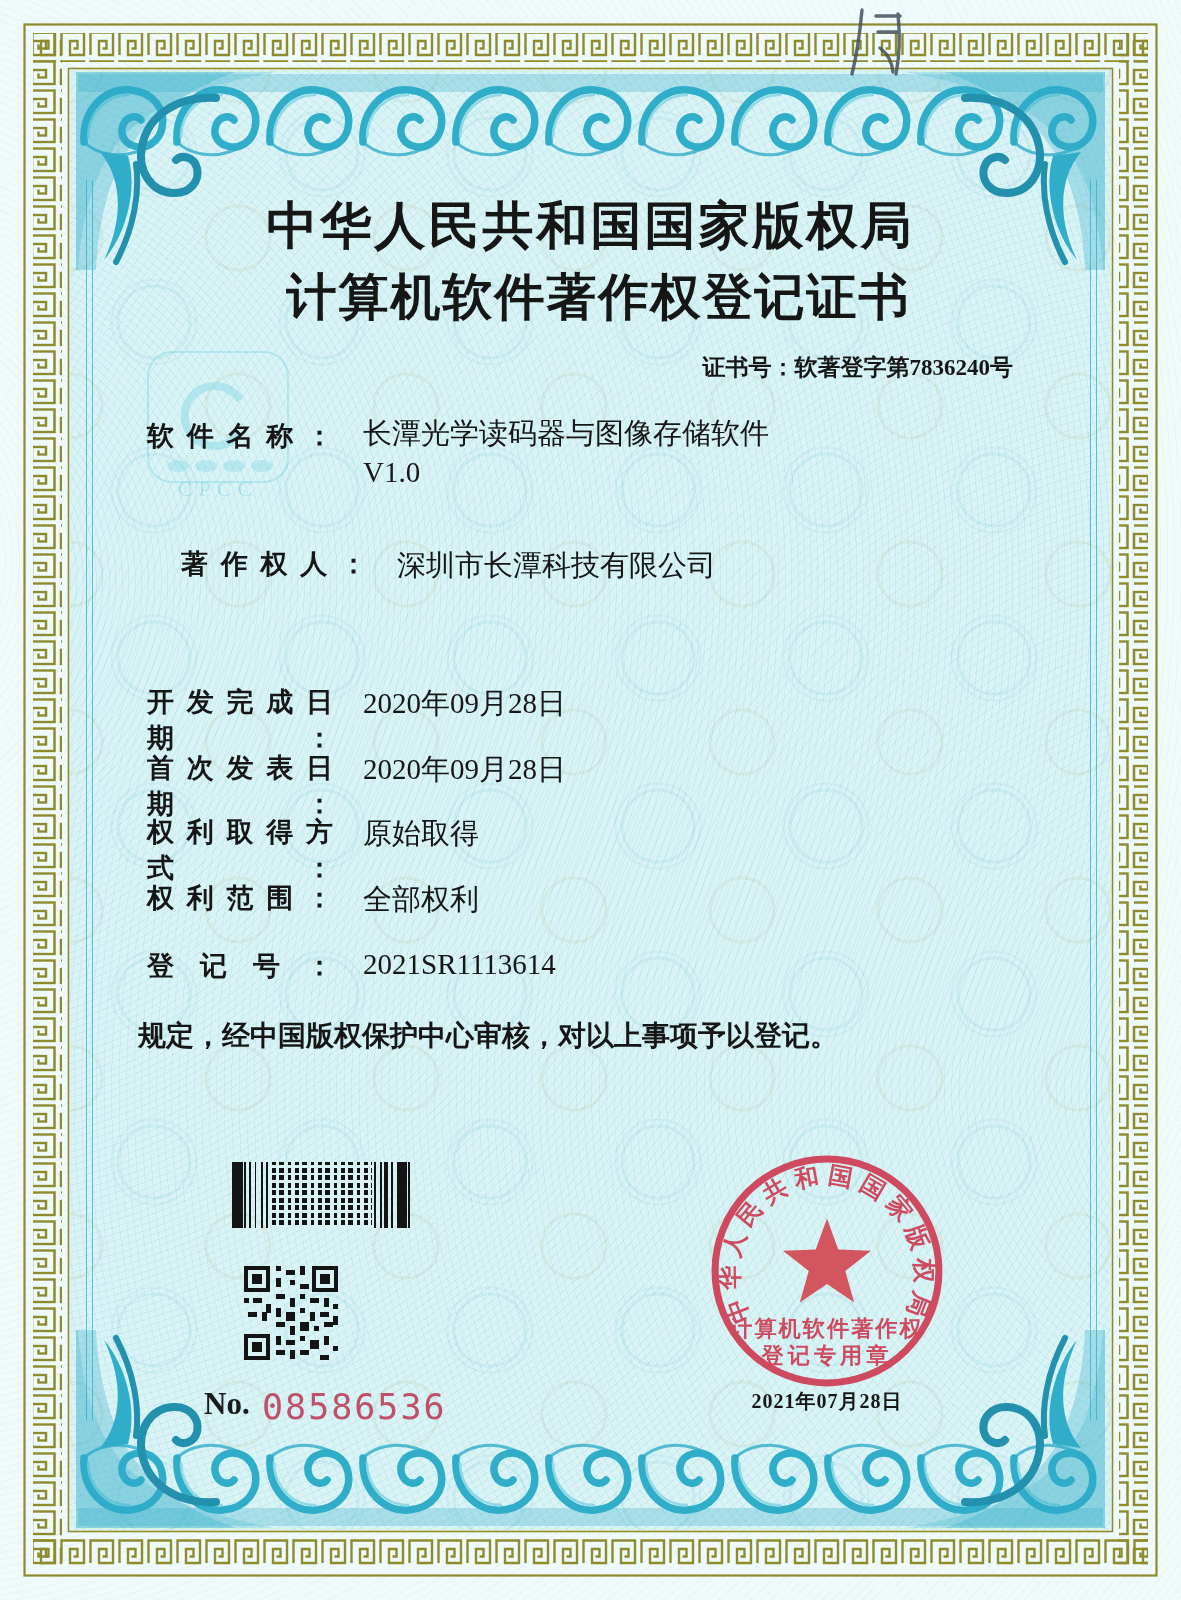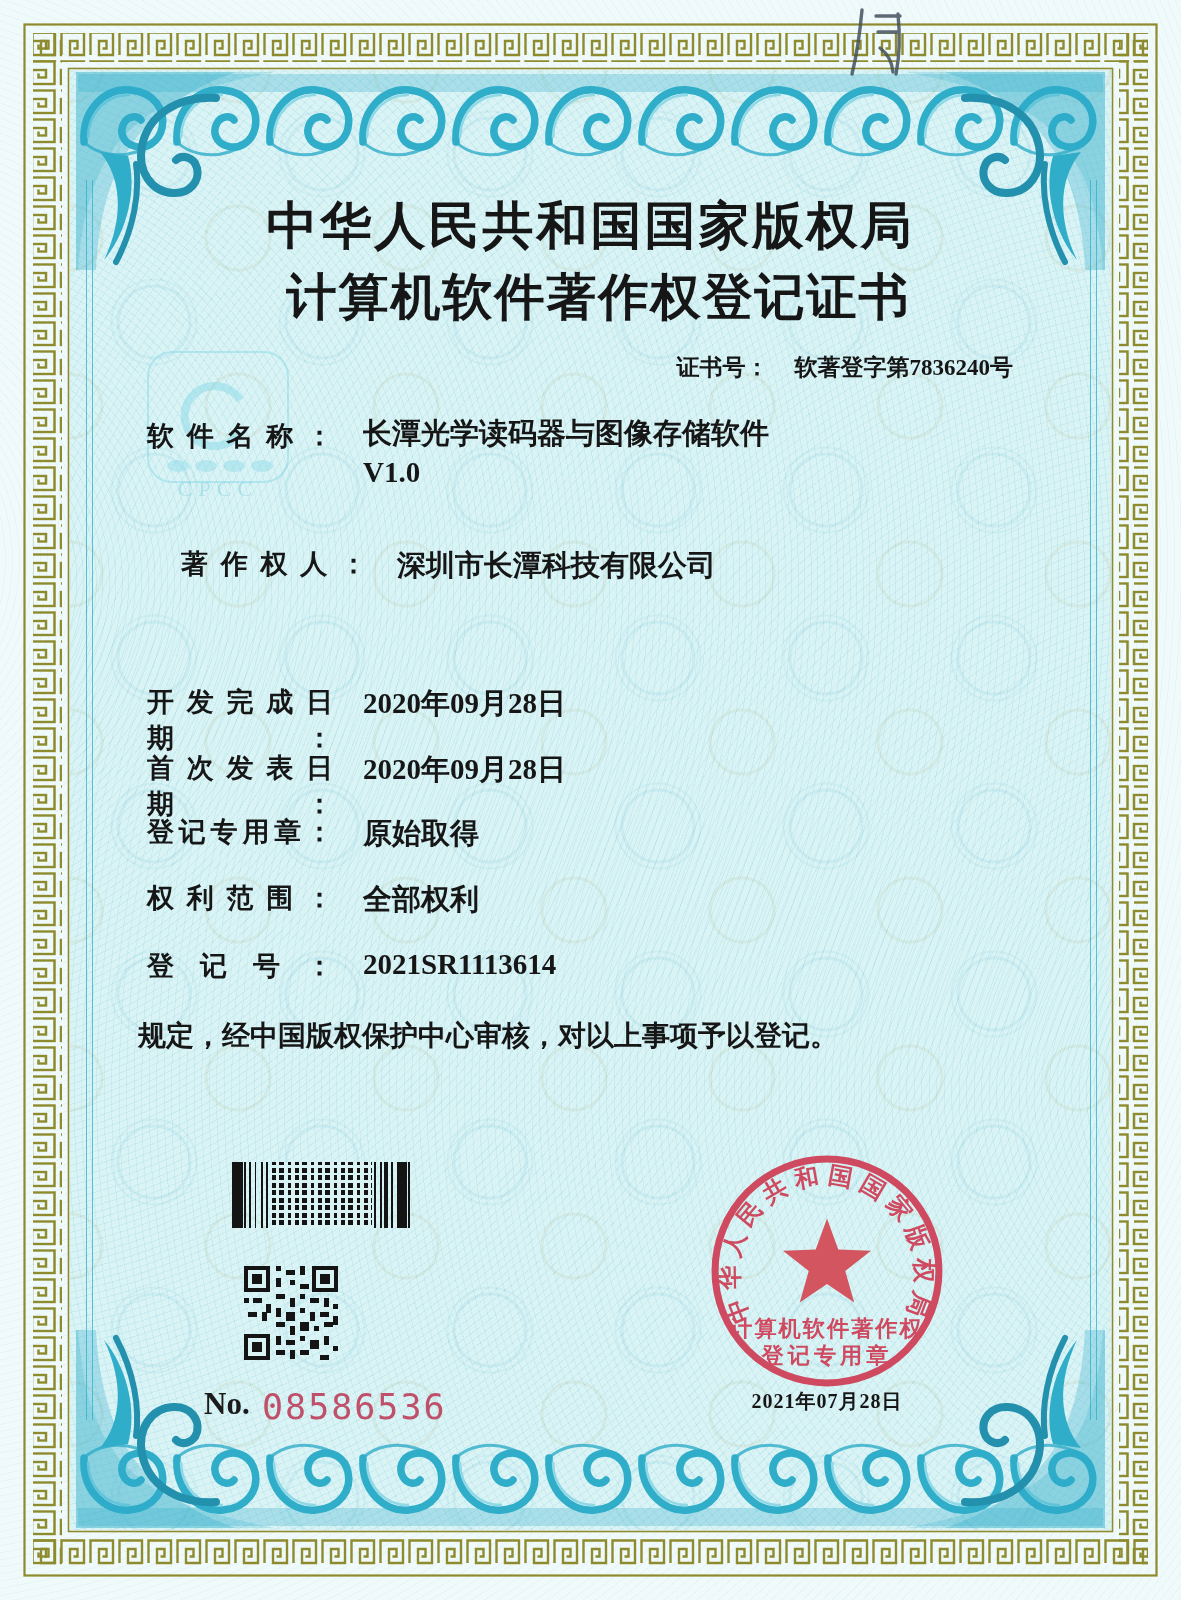--- a/index.html
+++ b/index.html
@@ -44,27 +44,27 @@
     border-left:1.5px solid rgba(46,173,202,.75);
     border-right:1.5px solid rgba(46,173,202,.75);}
   .side-left{left:86px;}
   .side-right{left:1090px;}
 
   .authority{position:absolute;left:0;top:192px;width:100%;
     text-align:center;font-size:51px;font-weight:700;letter-spacing:3px;}
   .cert-title{position:absolute;left:8px;top:264px;width:100%;
     text-align:center;font-size:50px;font-weight:700;letter-spacing:2px;}
   .certno{position:absolute;top:352px;right:168px;
-    font-size:23px;font-weight:700;display:flex;gap:26px;}
+    font-size:23px;font-weight:700;display:flex;}
 
   .field-row{position:absolute;left:147px;display:flex;}
   .field-label{display:inline-block;width:186px;font-size:27px;font-weight:700;
     text-align:justify;text-align-last:justify;}
   .field-value{position:absolute;left:216px;width:640px;
-    font-size:29px;font-weight:700;white-space:nowrap;}
+    font-size:29px;font-weight:400;white-space:nowrap;}
   .row-0{top:418px;align-items:flex-end;} .row-0b{top:456px;}
   .row-1{top:546px;margin-left:34px;}
   .row-2{top:684px;justify-content:center;}
   .row-3{top:750px;}
   .row-4{top:814px;}
   .row-5{top:880px;}
   .row-6{top:948px;}
 
   .statement{position:absolute;left:138px;top:1000px;width:910px;
     font-size:28px;font-weight:700;line-height:72px;}
@@ -216,21 +216,21 @@
   </div>
   <div class="field-row row-2">
     <span class="field-label">开发完成日期：</span>
     <span class="field-value">2020年09月28日</span>
   </div>
   <div class="field-row row-3">
     <span class="field-label">首次发表日期：</span>
     <span class="field-value">2020年09月28日</span>
   </div>
   <div class="field-row row-4">
-    <span class="field-label">登记专用章：</span>
+    <span class="field-label">权利取得方式：</span>
     <span class="field-value">原始取得</span>
   </div>
   <div class="field-row row-5">
     <span class="field-label">权利范围：</span>
     <span class="field-value">全部权利</span>
   </div>
   <div class="field-row row-6">
     <span class="field-label">登记号：</span>
     <span class="field-value">2021SR1113614</span>
   </div>

